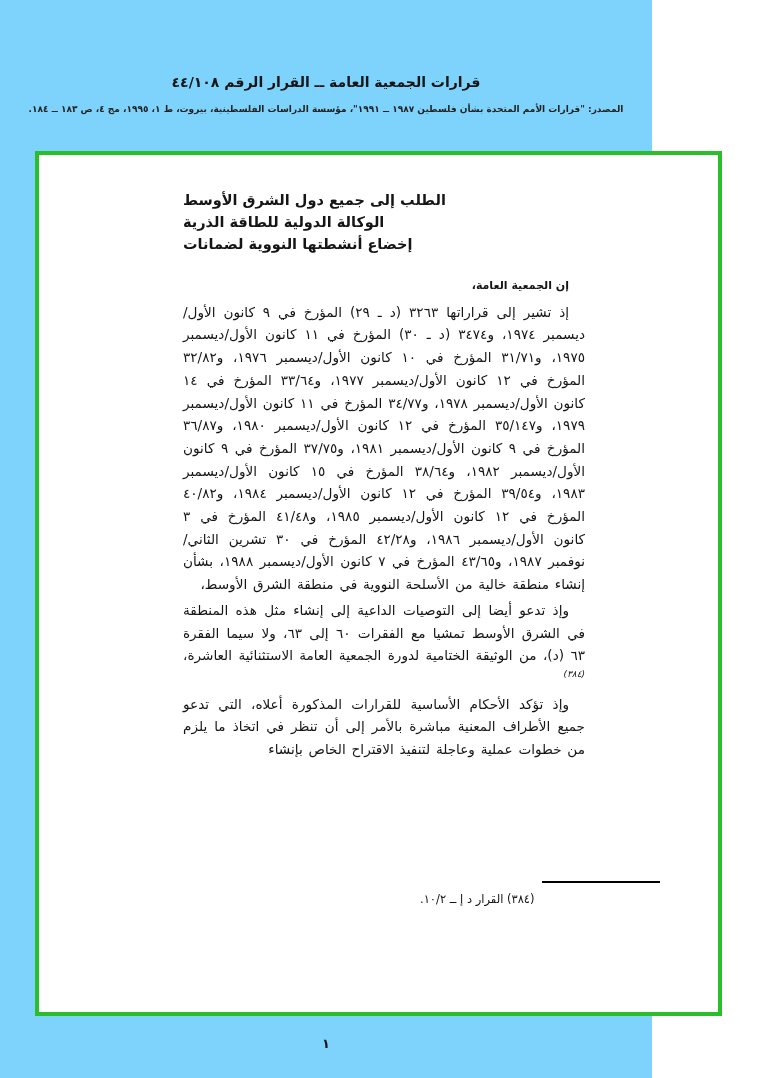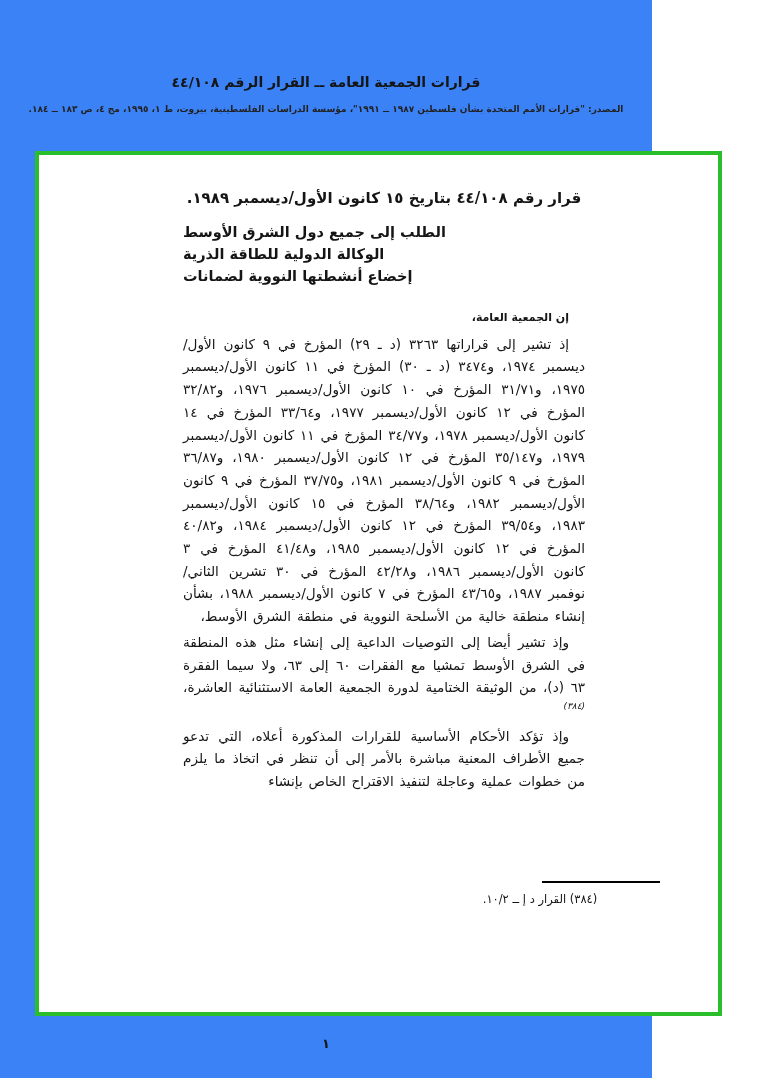--- a/index.html
+++ b/index.html
@@ -4,21 +4,21 @@
 <style>
   * { margin: 0; padding: 0; box-sizing: border-box; }
   html, body { width: 758px; height: 1078px; }
   body {
     background: #ffffff;
     color: #151515;
     font-family: "DejaVu Sans", sans-serif;
     position: relative;
     overflow: hidden;
   }
-  .page { position: absolute; inset: 0; width: 652px; height: 1078px; background: #3b82f6; }
+  .page { position: absolute; inset: 0; width: 652px; height: 1078px; background: #7dd3fc; }
 
   .header-title {
     position: absolute; top: 74px; left: 0; width: 100%;
     text-align: center; direction: rtl;
     font-weight: 700; font-size: 14px; letter-spacing: 0;
   }
   .source-line {
     position: absolute; top: 104px; left: 0; width: 100%;
     text-align: center; direction: rtl;
     font-weight: 700; font-size: 9px; color: #222;
@@ -47,21 +47,21 @@
   }
   .para {
     font-size: 13.6px; line-height: 22.7px; word-spacing: 1.5px;
     text-align: justify; text-indent: 16px; margin-top: 3px;
   }
   .para .lead { font-weight: 400; }
   sup.ref { font-size: 9px; vertical-align: super; line-height: 0; font-style: italic; }
 
   .footnote {
     position: absolute; top: 726px; right: 58px; width: 240px;
-    direction: rtl; text-align: center; font-size: 11.5px;
+    direction: rtl; text-align: left; font-size: 11.5px;
   }
   .footnote-rule {
     width: 118px; height: 0; border-top: 2px solid #000; margin-bottom: 9px;
   }
   .footnote-text { white-space: nowrap; }
 
   .page-number {
     position: absolute; top: 1036px; left: 0; width: 100%;
     text-align: center; font-size: 13px; font-weight: 700;
   }
@@ -71,31 +71,30 @@
 
 <div class="page">
 
   <div class="header-title">قرارات الجمعية العامة ــ القرار الرقم ٤٤/١٠٨</div>
 
   <div class="source-line">المصدر: "قرارات الأمم المتحدة بشأن فلسطين ١٩٨٧ ــ ١٩٩١"، مؤسسة الدراسات الفلسطينية، بيروت، ط ١، ١٩٩٥، مج ٤، ص ١٨٣ ــ ١٨٤.</div>
 
   <div class="frame">
     <div class="column">
 
-      <div class="res-title">قرار رقم ٤٤/١٠٨ بتاريخ ١٥ كانون الأول/ديسمبر ١٩٨٩.</div>
 
       <div class="res-sub">الطلب إلى جميع دول الشرق الأوسط</div>
       <div class="res-sub">الوكالة الدولية للطاقة الذرية</div>
       <div class="res-sub">إخضاع أنشطتها النووية لضمانات</div>
 
       <p class="opening">إن الجمعية العامة،</p>
 
       <p class="para"><span class="lead">إذ تشير</span><span> إلى قراراتها ٣٢٦٣ (د ـ ٢٩) المؤرخ في ٩ كانون الأول/ديسمبر ١٩٧٤، و٣٤٧٤ (د ـ ٣٠) المؤرخ في ١١ كانون الأول/ديسمبر ١٩٧٥، و٣١/٧١ المؤرخ في ١٠ كانون الأول/ديسمبر ١٩٧٦، و٣٢/٨٢ المؤرخ في ١٢ كانون الأول/ديسمبر ١٩٧٧، و٣٣/٦٤ المؤرخ في ١٤ كانون الأول/ديسمبر ١٩٧٨، و٣٤/٧٧ المؤرخ في ١١ كانون الأول/ديسمبر ١٩٧٩، و٣٥/١٤٧ المؤرخ في ١٢ كانون الأول/ديسمبر ١٩٨٠، و٣٦/٨٧ المؤرخ في ٩ كانون الأول/ديسمبر ١٩٨١، و٣٧/٧٥ المؤرخ في ٩ كانون الأول/ديسمبر ١٩٨٢، و٣٨/٦٤ المؤرخ في ١٥ كانون الأول/ديسمبر ١٩٨٣، و٣٩/٥٤ المؤرخ في ١٢ كانون الأول/ديسمبر ١٩٨٤، و٤٠/٨٢ المؤرخ في ١٢ كانون الأول/ديسمبر ١٩٨٥، و٤١/٤٨ المؤرخ في ٣ كانون الأول/ديسمبر ١٩٨٦، و٤٢/٢٨ المؤرخ في ٣٠ تشرين الثاني/نوفمبر ١٩٨٧، و٤٣/٦٥ المؤرخ في ٧ كانون الأول/ديسمبر ١٩٨٨، بشأن إنشاء منطقة خالية من الأسلحة النووية في منطقة الشرق الأوسط،</span></p>
 
-      <p class="para"><span class="lead">وإذ تشير أيضا</span><span> إلى التوصيات الداعية إلى إنشاء مثل هذه المنطقة في الشرق الأوسط تمشيا مع الفقرات ٦٠ إلى ٦٣، ولا سيما الفقرة ٦٣ (د)، من الوثيقة الختامية لدورة الجمعية العامة الاستثنائية العاشرة،</span><sup class="ref">(٣٨٤)</sup></p>
+      <p class="para"><span class="lead">وإذ تدعو أيضا</span><span> إلى التوصيات الداعية إلى إنشاء مثل هذه المنطقة في الشرق الأوسط تمشيا مع الفقرات ٦٠ إلى ٦٣، ولا سيما الفقرة ٦٣ (د)، من الوثيقة الختامية لدورة الجمعية العامة الاستثنائية العاشرة،</span><sup class="ref">(٣٨٤)</sup></p>
 
       <p class="para"><span class="lead">وإذ تؤكد</span><span> الأحكام الأساسية للقرارات المذكورة أعلاه، التي تدعو جميع الأطراف المعنية مباشرة بالأمر إلى أن تنظر في اتخاذ ما يلزم من خطوات عملية وعاجلة لتنفيذ الاقتراح الخاص بإنشاء</span></p>
 
     </div>
 
     <div class="footnote">
       <div class="footnote-rule"></div>
       <div class="footnote-text">(٣٨٤) القرار د إ ــ ١٠/٢.</div>
     </div>
   </div>

